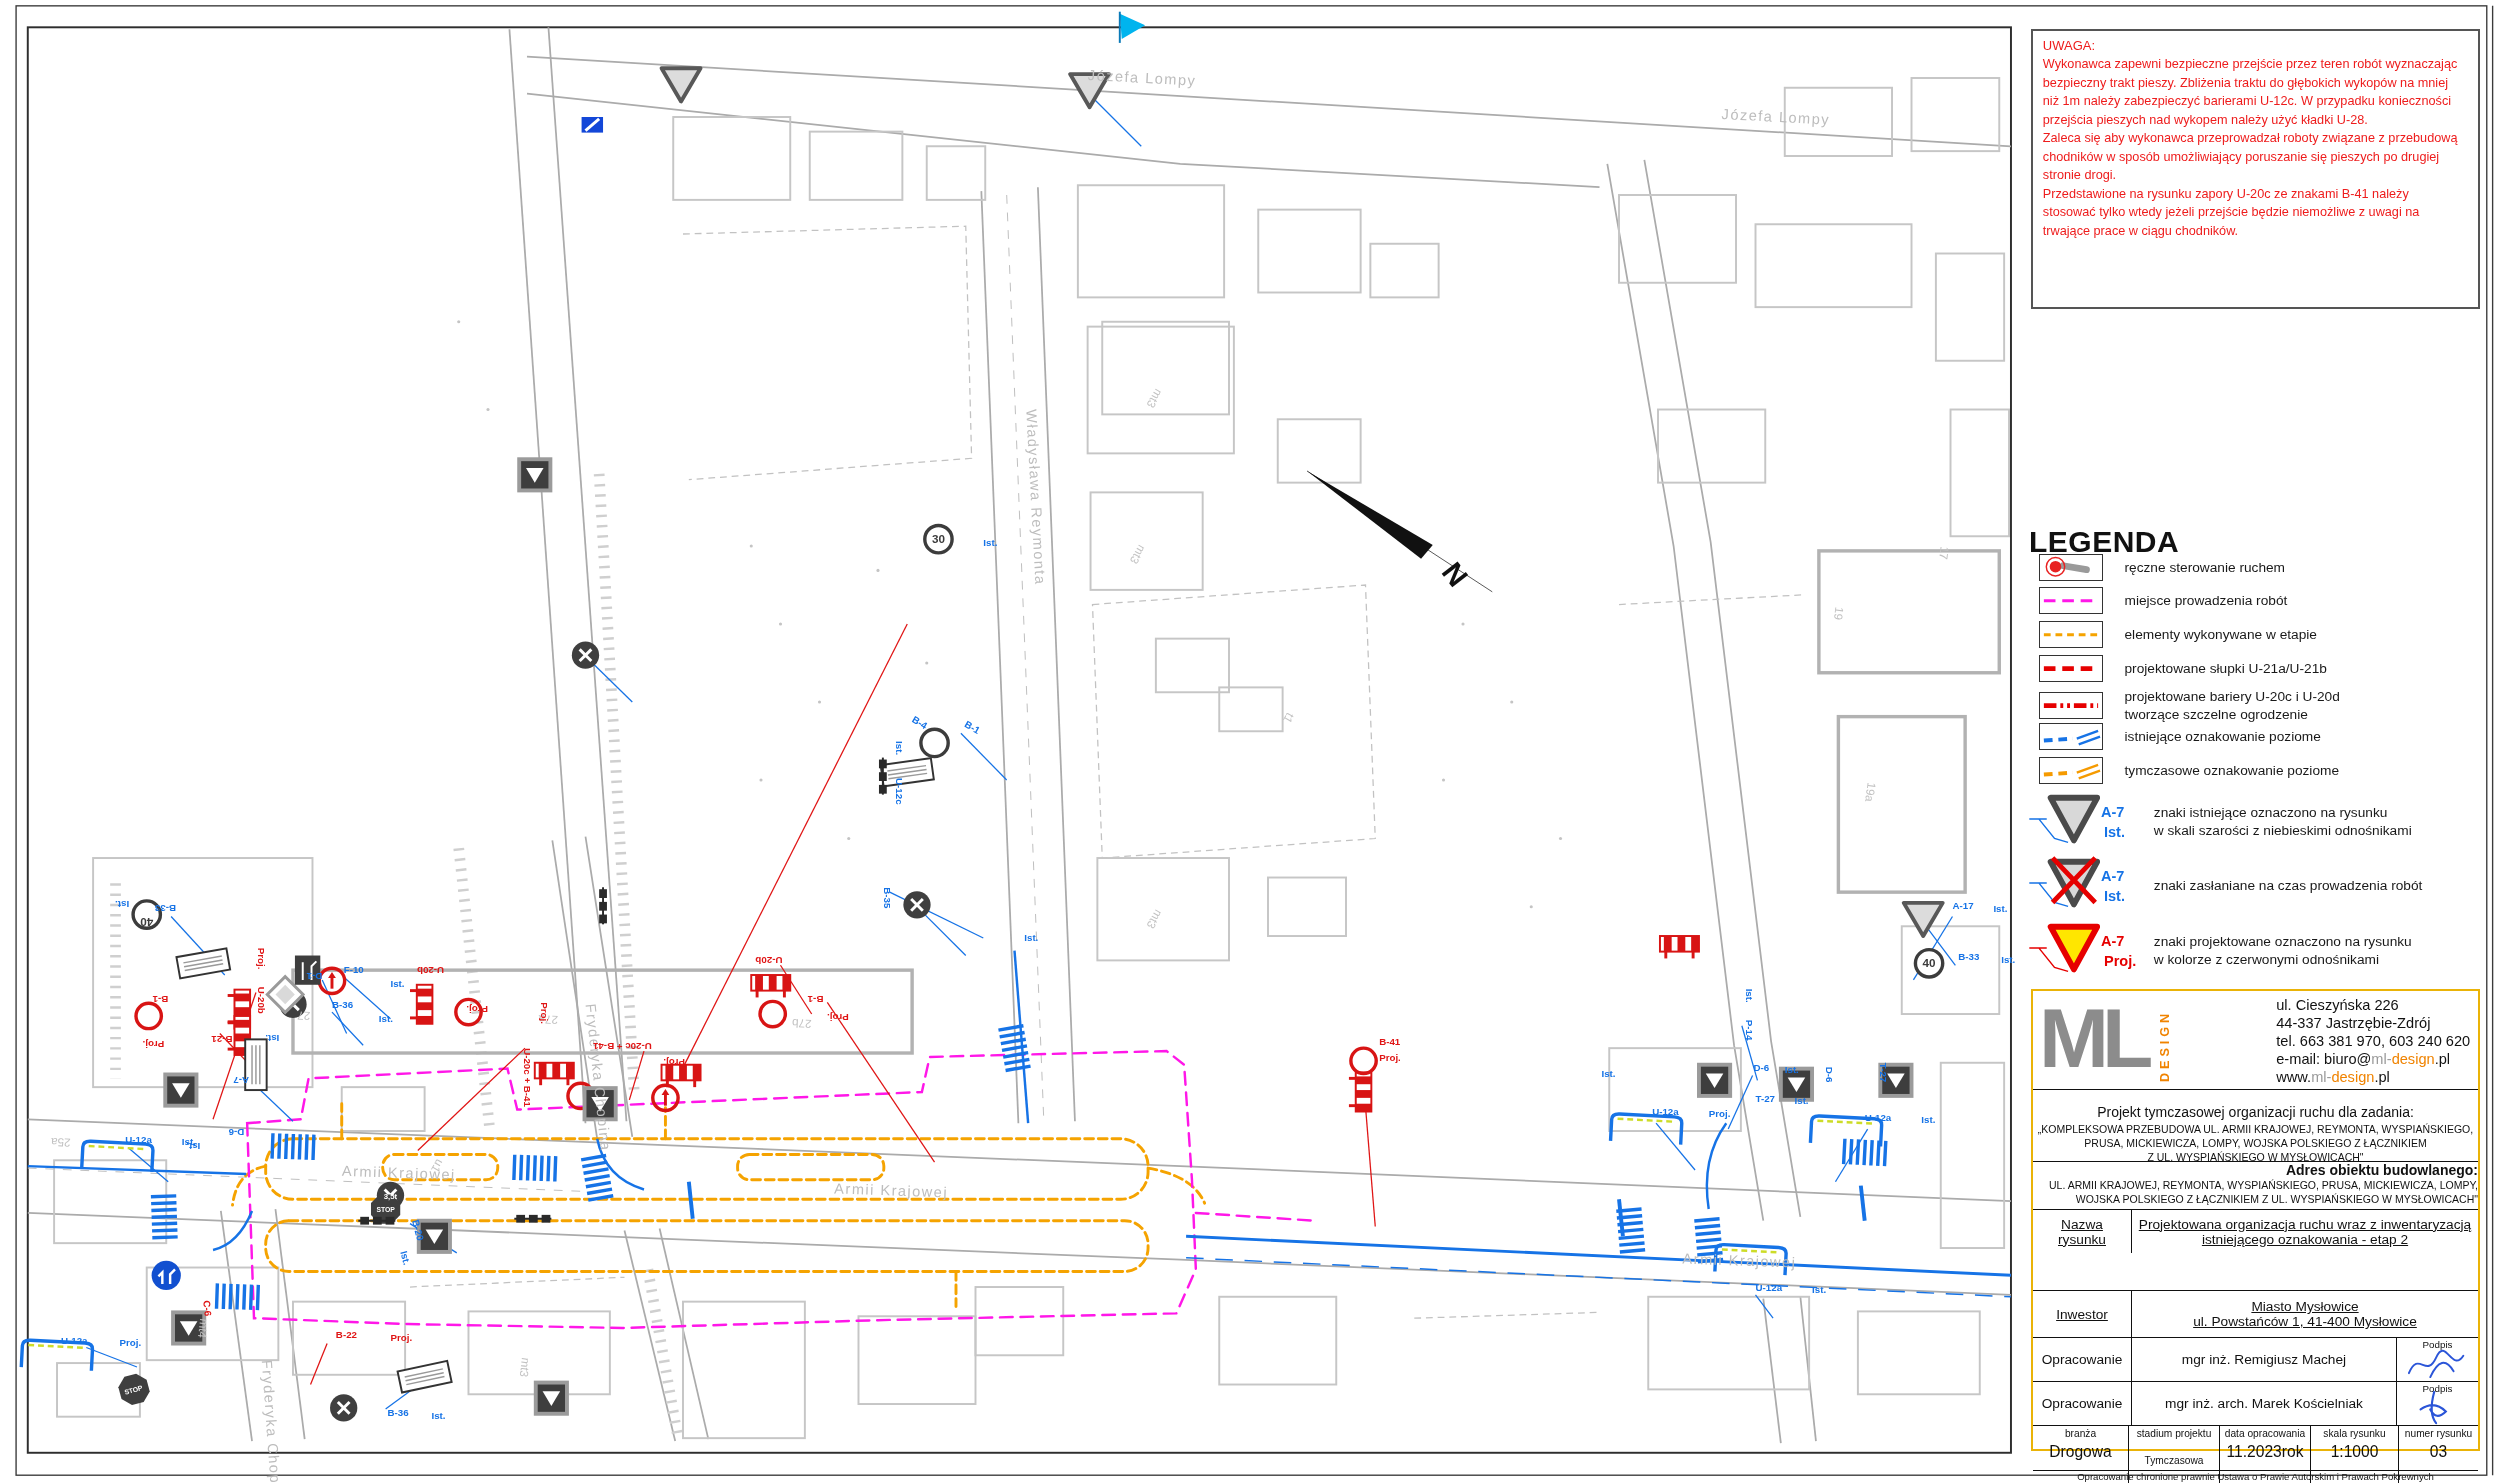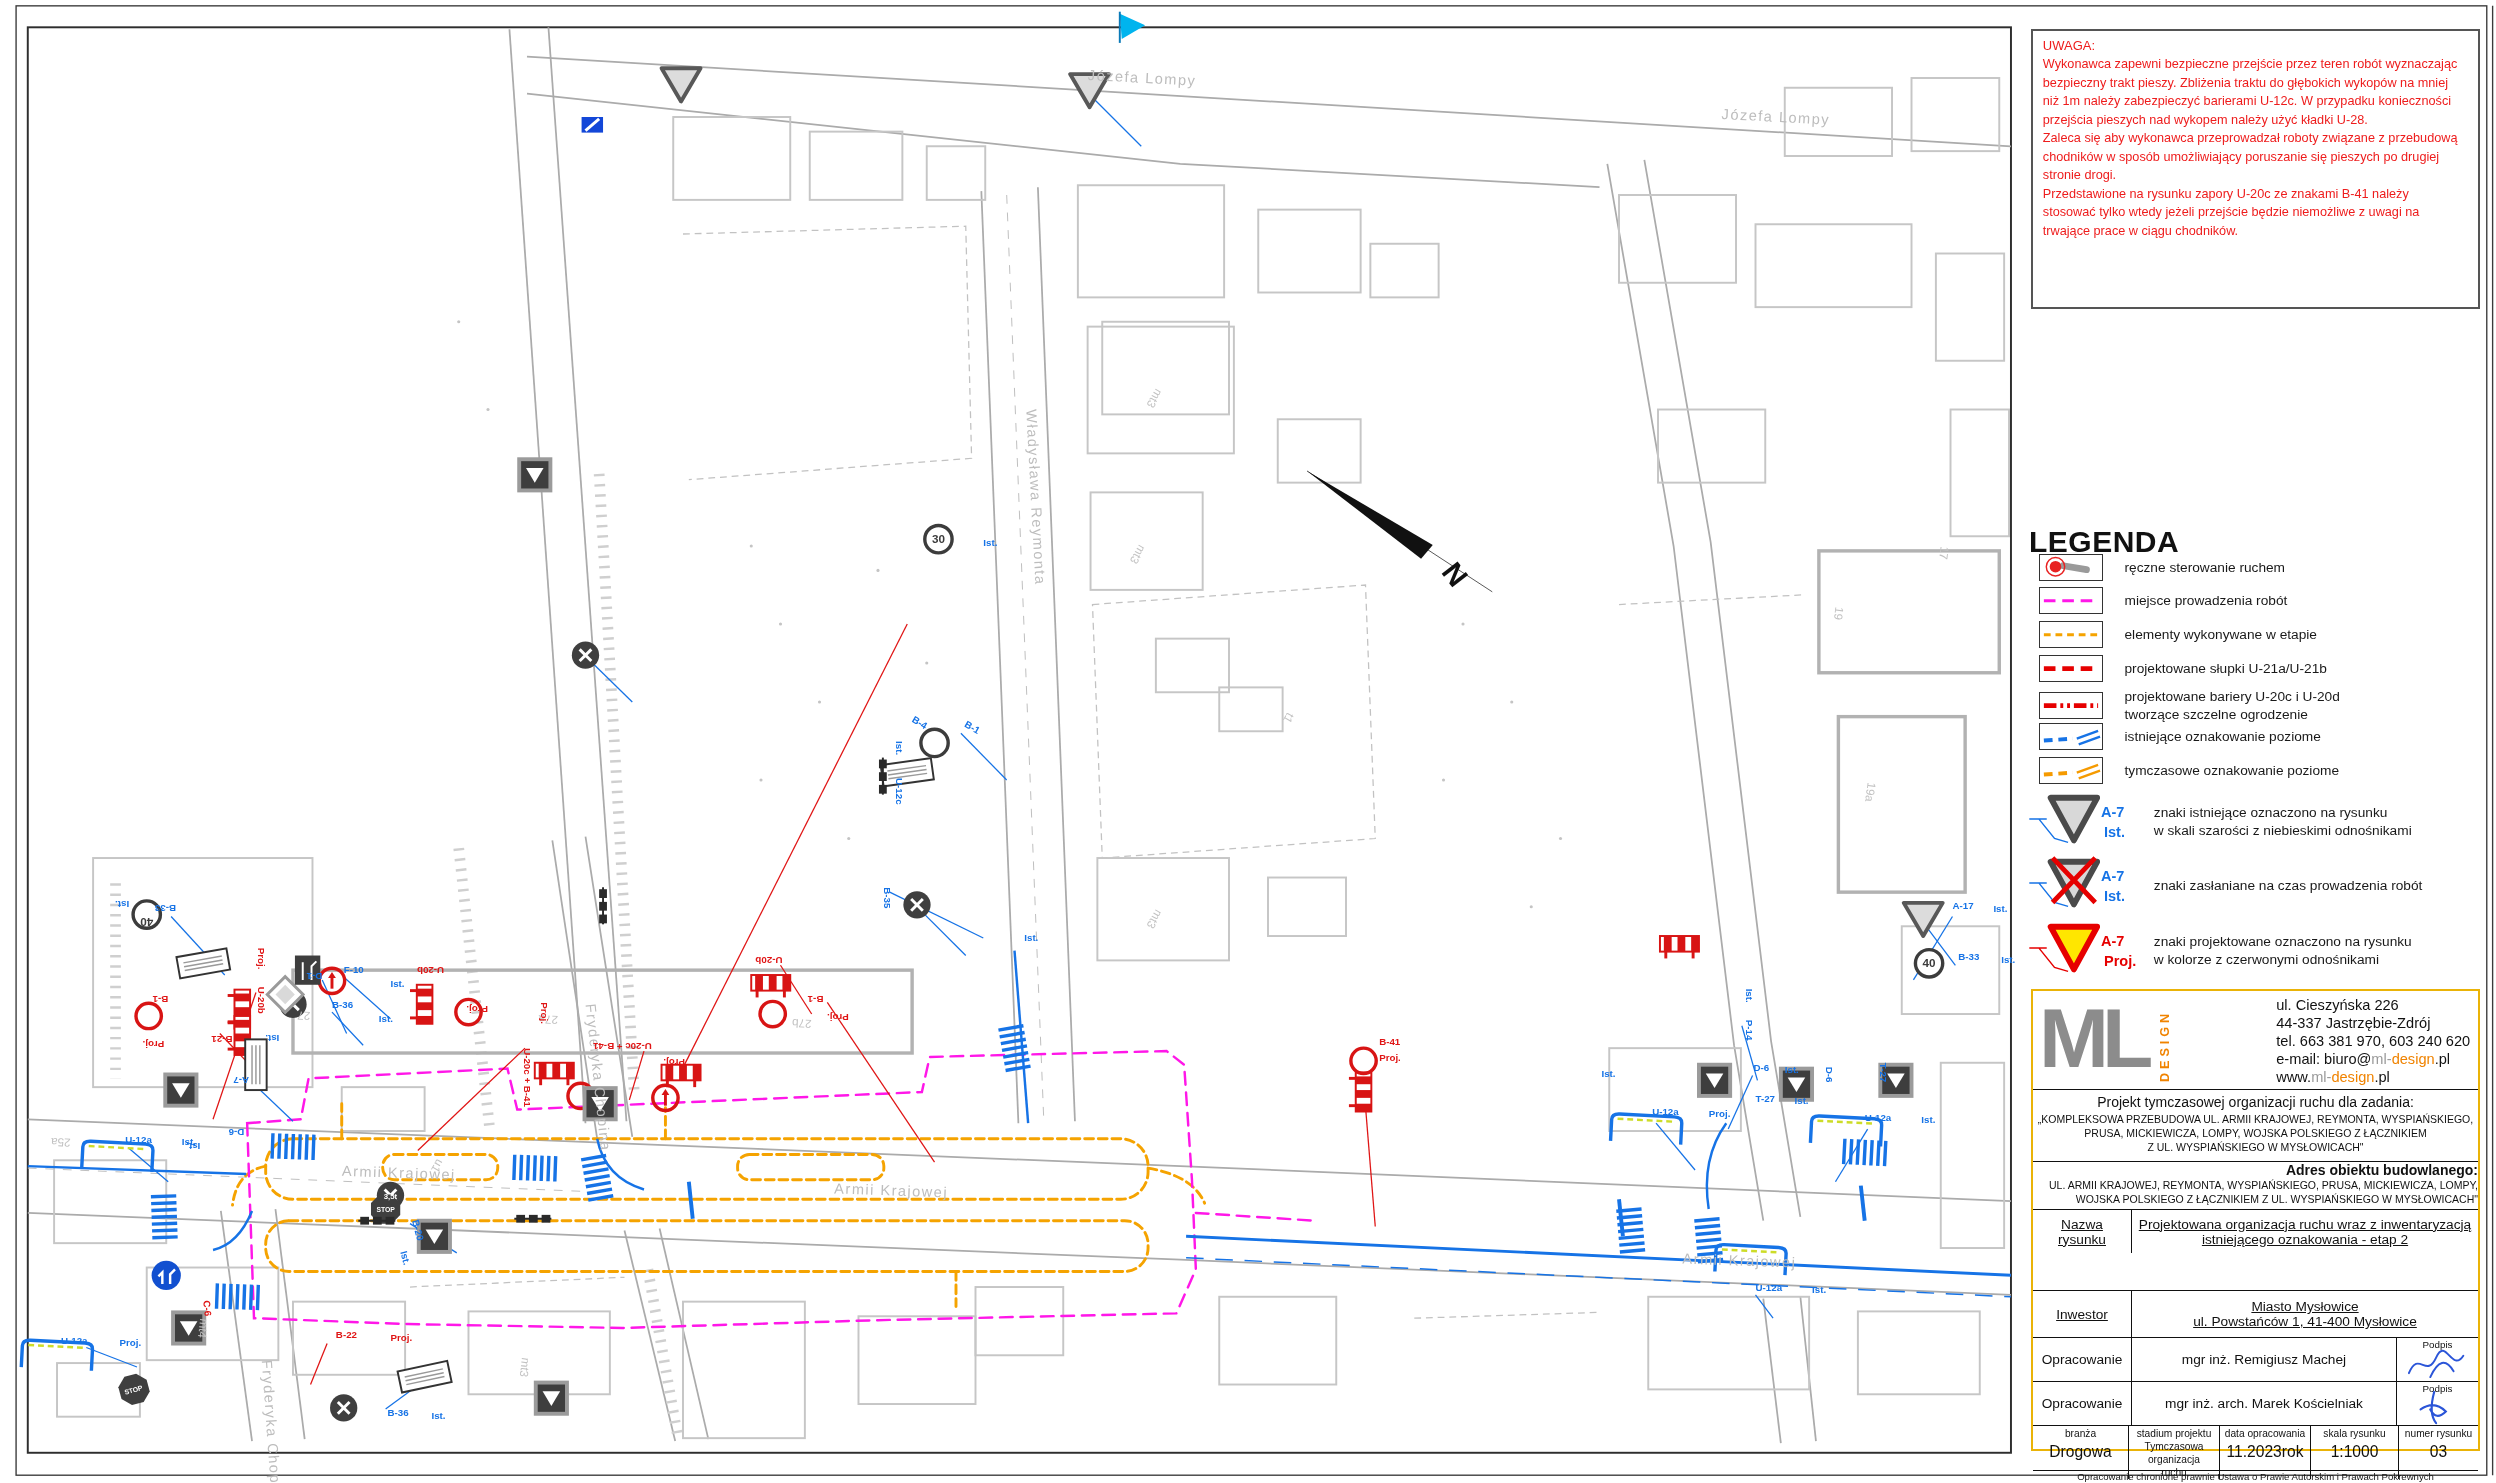--- a/index.html
+++ b/index.html
@@ -21,36 +21,36 @@
   .tblock{left:2031px;top:989px;width:449px;height:462px;border:2px solid #eab308;box-sizing:border-box;background:#fff;font-size:13.7px;color:#111;}
   .trow{position:relative;box-sizing:border-box;border-top:1.5px solid #111;}
   .trow:first-child{border-top:none;}
   .rowA{height:98px;}
   .mlwrap{position:absolute;left:5.9px;top:0px;}
   .ml{font-size:84px;font-weight:bold;color:#8c8c8c;letter-spacing:-6.8px;line-height:94px;}
   .mldesign{position:absolute;left:125px;top:6.8px;height:84px;writing-mode:vertical-rl;transform:rotate(180deg);
             color:#f08300;font-weight:bold;font-size:12.7px;letter-spacing:3.9px;}
   .addr{position:absolute;right:7.8px;top:4.9px;text-align:left;font-size:14.6px;line-height:18px;color:#111;}
   .gray{color:#9a9a9a;} .orange{color:#f08300;}
-  .rowB{height:72px;text-align:center;padding-top:4px;}
+  .rowB{height:72px;text-align:center;padding-top:14px;}
   .rowB .l1{font-size:14px;margin-bottom:2px;}
   .caps{font-size:10.5px;line-height:14px;white-space:nowrap;}
   .rowC{height:48px;text-align:right;padding-top:0;}
   .rowC .hd{font-size:14px;font-weight:bold;}
   .grid2{display:grid;grid-template-columns:98px 1fr;height:100%;text-decoration:underline;}
   .grid3{display:grid;grid-template-columns:98px 265px 1fr;height:100%;}
   .cell{border-left:1.5px solid #111;display:flex;flex-direction:column;align-items:center;justify-content:center;text-align:center;position:relative;box-sizing:border-box;}
   .cell:first-child{border-left:none;}
   .rowD{height:44px;} .rowE{height:47px;margin-top:37px;} .rowF{height:44px;} .rowG{height:44px;}
   .rowH{height:45px;display:grid;grid-template-columns:95px 91px 91px 88px 1fr;}
   .hcell{border-left:1.5px solid #111;text-align:center;position:relative;box-sizing:border-box;}
   .hcell:first-child{border-left:none;}
   .hlab{font-size:10.2px;margin-top:2px;}
   .hval{font-size:15.6px;margin-top:3.9px;}
-  .hval3{font-size:10.2px;line-height:11.2px;margin-top:2px;}
+  .hval3{font-size:10.2px;line-height:11.2px;margin-top:16px;}
   .rowI{height:19.5px;text-align:center;font-size:9.6px;line-height:10px;padding-top:1px;}
   .podpis{font-size:9.8px;position:absolute;top:1px;left:0;right:0;text-align:center;}
   .sig{position:absolute;left:3.9px;top:7.8px;}
 </style>
 </head>
 <body>
 
 <svg id="mapsvg" width="2497" height="1483" viewBox="0 0 2560 1521">
   <defs>
     <g id="sym-barrier">

